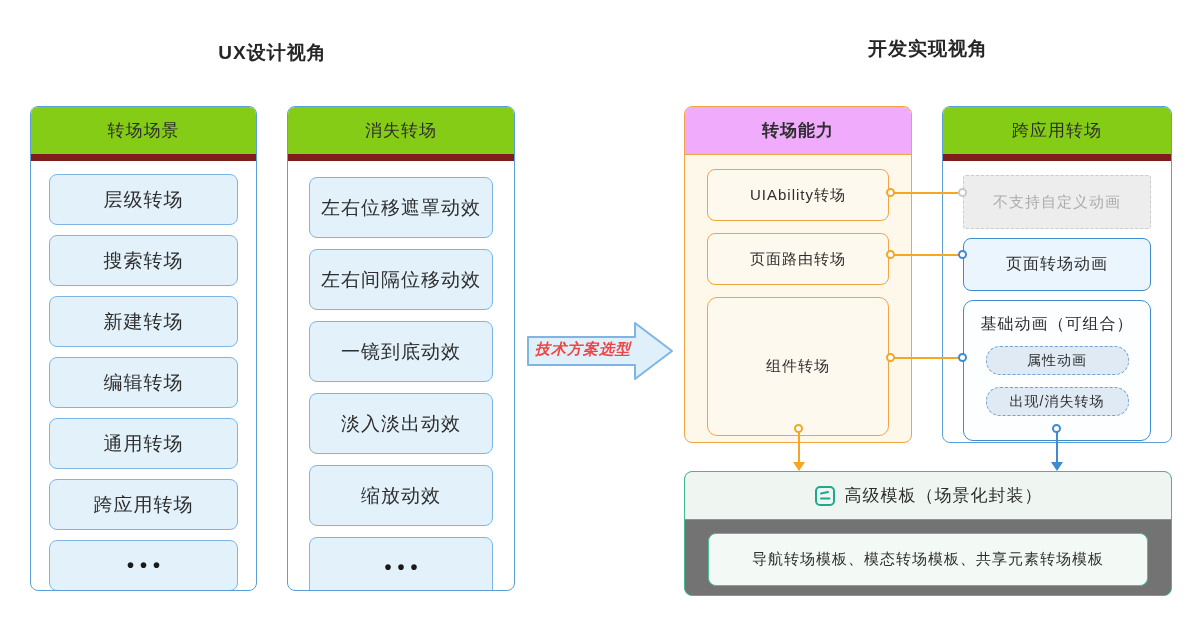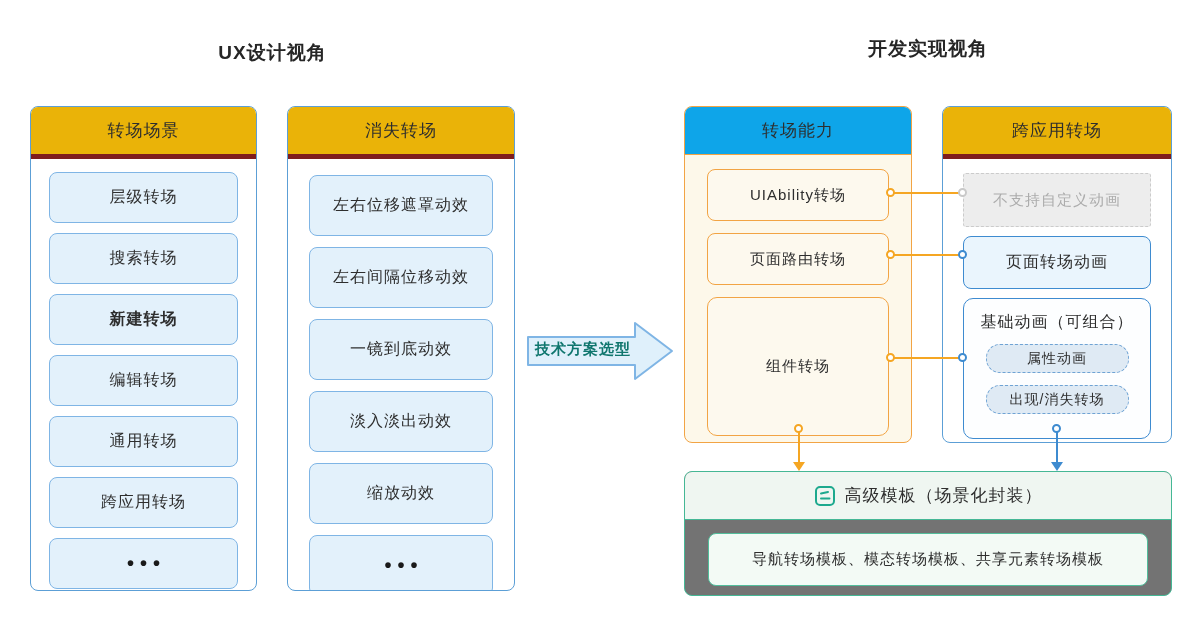--- a/index.html
+++ b/index.html
@@ -14,28 +14,28 @@
     letter-spacing:1px;
   }
   
   .col{border-radius:8px;background:#ffffff;overflow:hidden;}
   .col-blue{border:1px solid #5C9FD6;}
   .col-orange{border:1px solid #F2A444;background:#FDF8EA;}
   .col-header{
     height:47px;display:flex;align-items:center;justify-content:center;
     font-size:17px;font-weight:500;color:#2e2e2e;letter-spacing:1px;
   }
-  .col-header-blue{background:#eab308;border-bottom:5px solid #7f1d1d;}
-  .col-header-orange{background:#0ea5e9;border-bottom:1px solid #F2A444;}
+  .col-header-blue{background:#84cc16;border-bottom:7px solid #7f1d1d;}
+  .col-header-orange{background:#f0abfc;border-bottom:1px solid #F2A444;font-weight:bold;}
   .col-body{display:flex;flex-direction:column;align-items:stretch;}
   
   .item-blue{
     background:#E3F1FB;border:1px solid #7FB5E5;border-radius:8px;
     display:flex;align-items:center;justify-content:center;
-    font-size:16px;color:#2e2e2e;flex:none;letter-spacing:1px;
+    font-size:19px;color:#2e2e2e;flex:none;letter-spacing:1px;
   }
   .dots{font-size:20px;font-weight:700;letter-spacing:6px;text-indent:6px;color:#1a1a1a;}
   
   .item-orange{
     background:#FDF9EE;border:1px solid #F2A444;border-radius:8px;
     display:flex;align-items:center;justify-content:center;
     font-size:15px;color:#2e2e2e;letter-spacing:1px;
   }
   
   .item-disabled{
@@ -72,21 +72,21 @@
     width:0;height:0;border-left:6px solid transparent;border-right:6px solid transparent;
     border-top:9px solid #F5A623;
   }
   .tri-down-blue{
     width:0;height:0;border-left:6px solid transparent;border-right:6px solid transparent;
     border-top:9px solid #3E8BD0;
   }
   
   .flow-arrow-label{
     display:flex;align-items:center;justify-content:center;
-    font-size:15px;font-weight:700;color:#0f766e;letter-spacing:1px;
+    font-size:15px;font-weight:700;color:#ef4444;letter-spacing:1px;font-style:italic;
   }
   
   .green-box{border:1px solid #45B795;border-radius:8px;background:#737373;overflow:hidden;}
   .green-header{
     height:47px;background:#EFF6F1;border-bottom:1px solid #45B795;
     display:flex;align-items:center;justify-content:center;gap:9px;
     font-size:17px;color:#2e2e2e;letter-spacing:1px;
   }
   .green-inner{
     background:#F3FAF5;border:1px solid #52BD9B;border-radius:8px;
@@ -100,21 +100,21 @@
 <div id="canvas">
 
   <div class="abs title" style="left:30px;top:32px;width:485px;">UX设计视角</div>
   <div class="abs title" style="left:684px;top:28px;width:488px;">开发实现视角</div>
 
   <div class="abs col col-blue" style="left:30px;top:98px;width:227px;height:485px;">
     <div class="col-header col-header-blue">转场场景</div>
     <div class="col-body" style="padding:13px 18px;gap:10px;">
       <div class="item-blue" style="height:49px;">层级转场</div>
       <div class="item-blue" style="height:49px;">搜索转场</div>
-      <div class="item-blue" style="height:49px;font-weight:bold;">新建转场</div>
+      <div class="item-blue" style="height:49px;">新建转场</div>
       <div class="item-blue" style="height:49px;">编辑转场</div>
       <div class="item-blue" style="height:49px;">通用转场</div>
       <div class="item-blue" style="height:49px;">跨应用转场</div>
       <div class="item-blue dots" style="height:49px;">•••</div>
     </div>
   </div>
 
   <div class="abs col col-blue" style="left:287px;top:98px;width:228px;height:485px;">
     <div class="col-header col-header-blue">消失转场</div>
     <div class="col-body" style="padding:16px 21px;gap:11px;">

